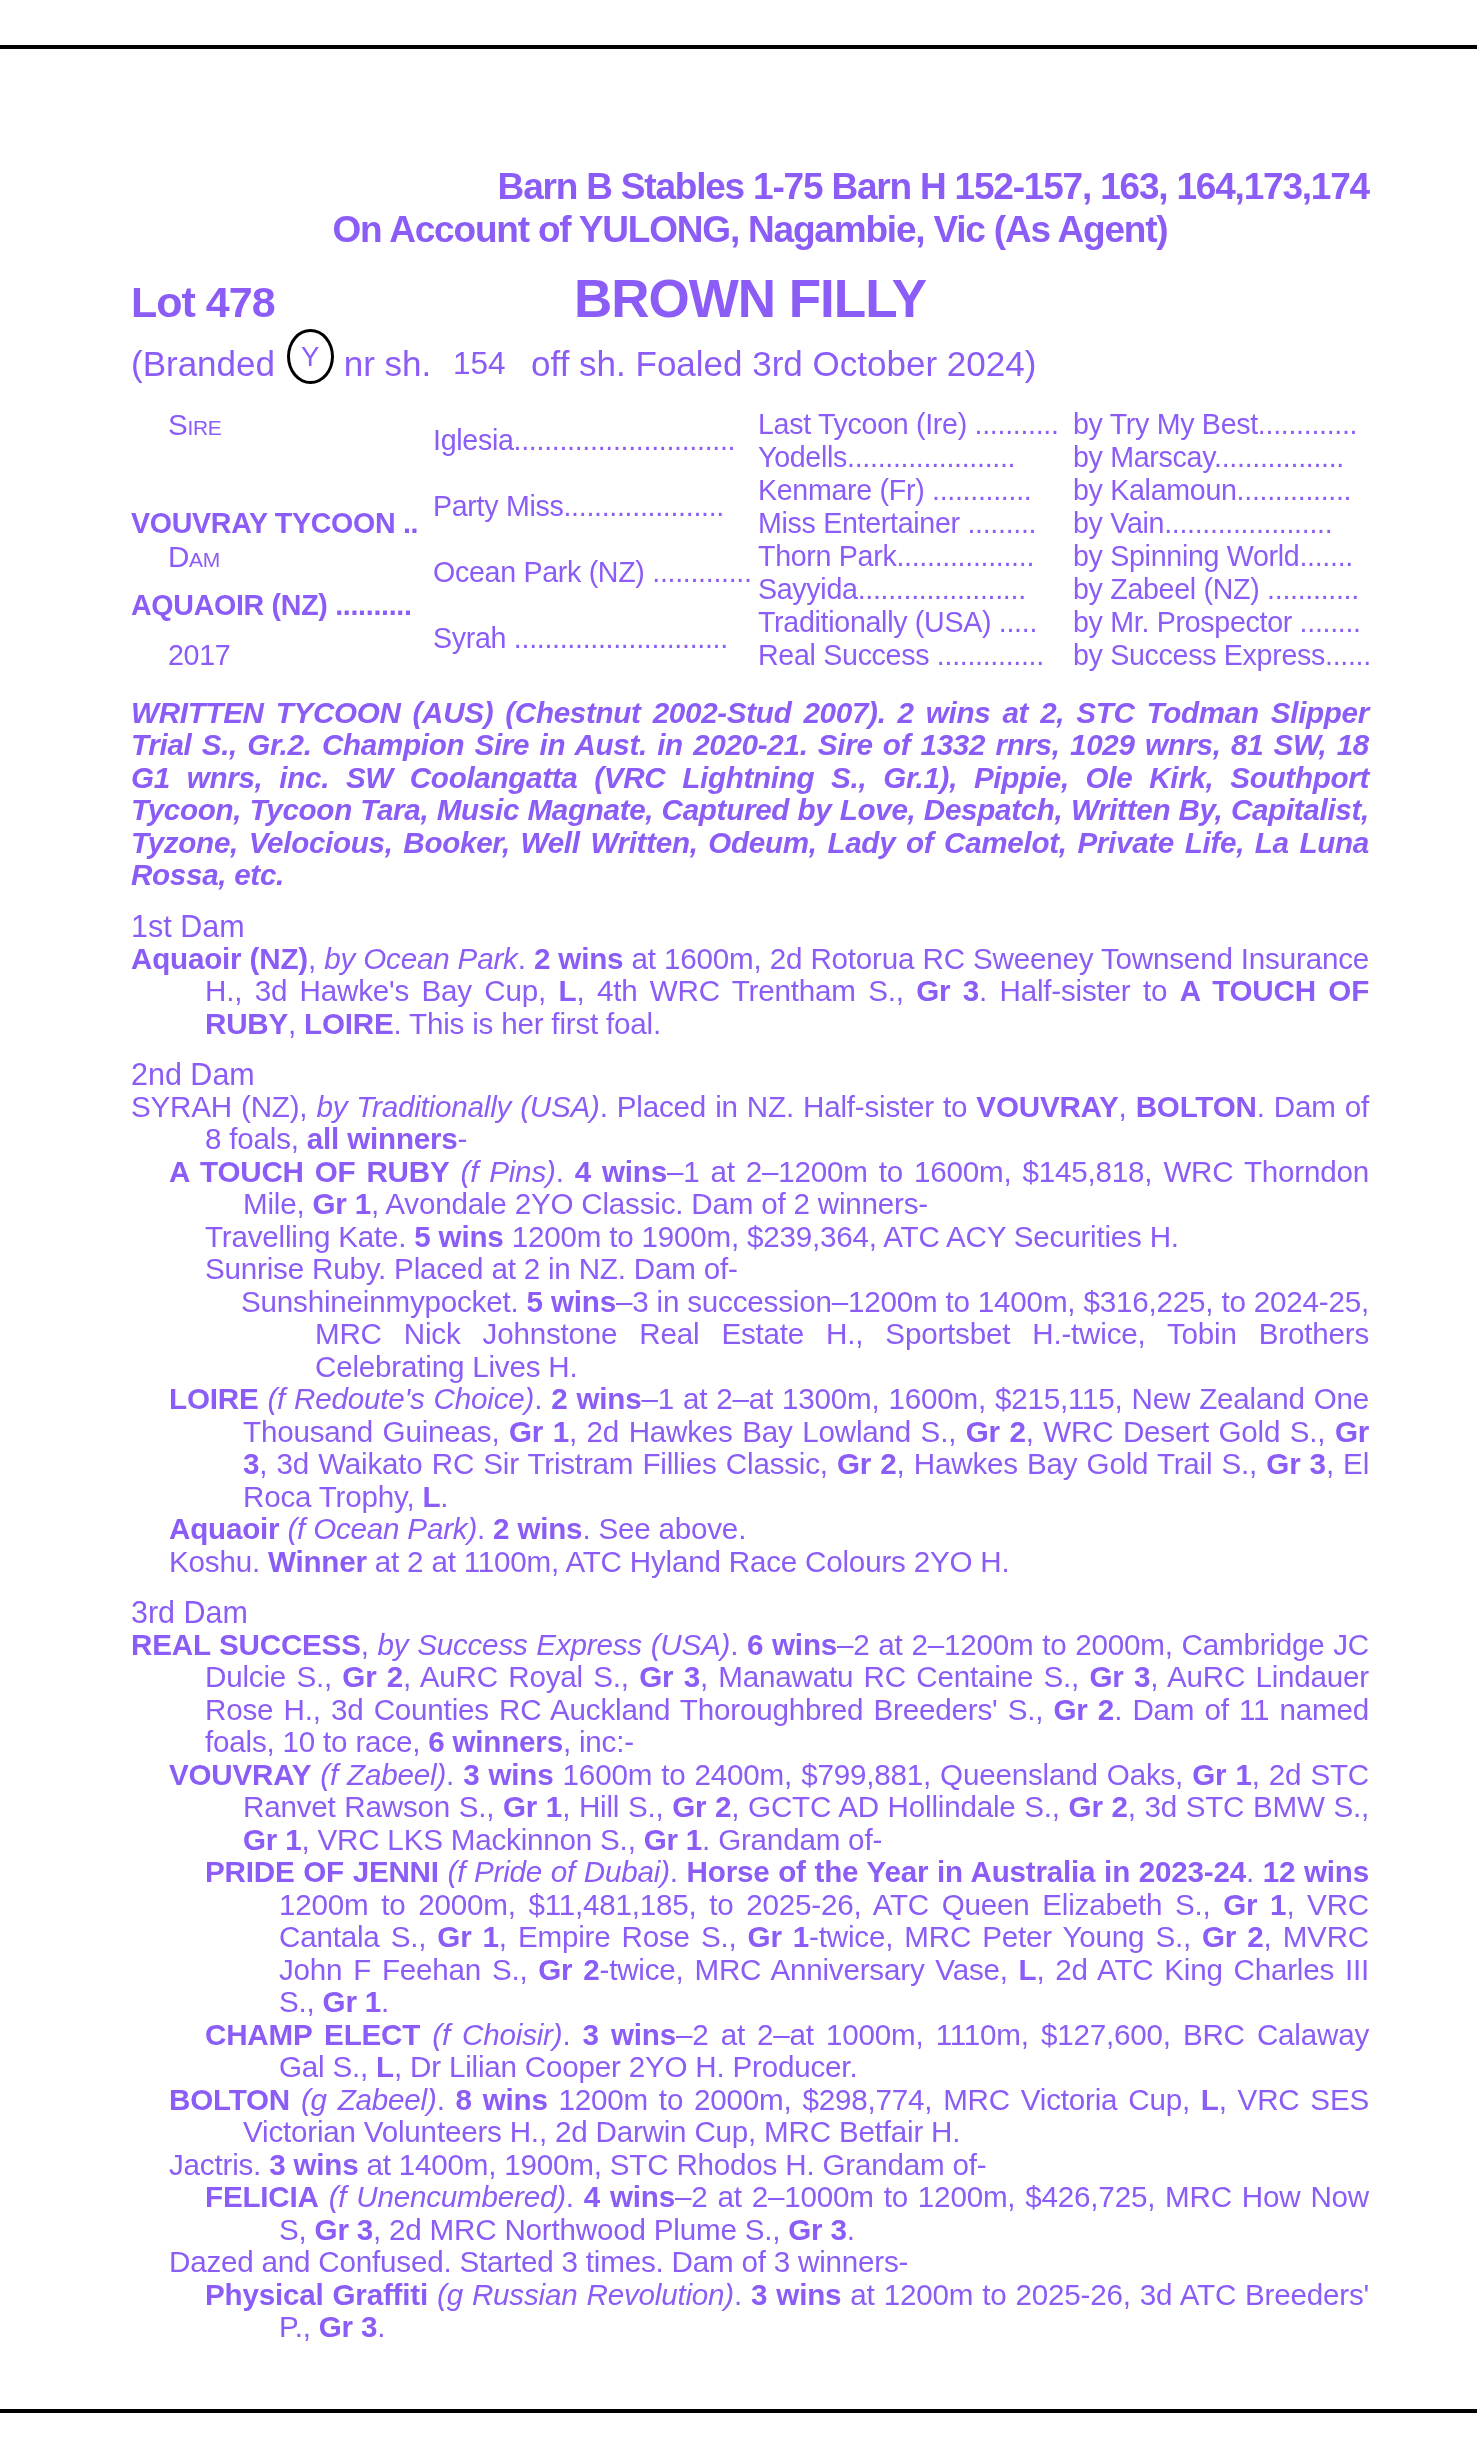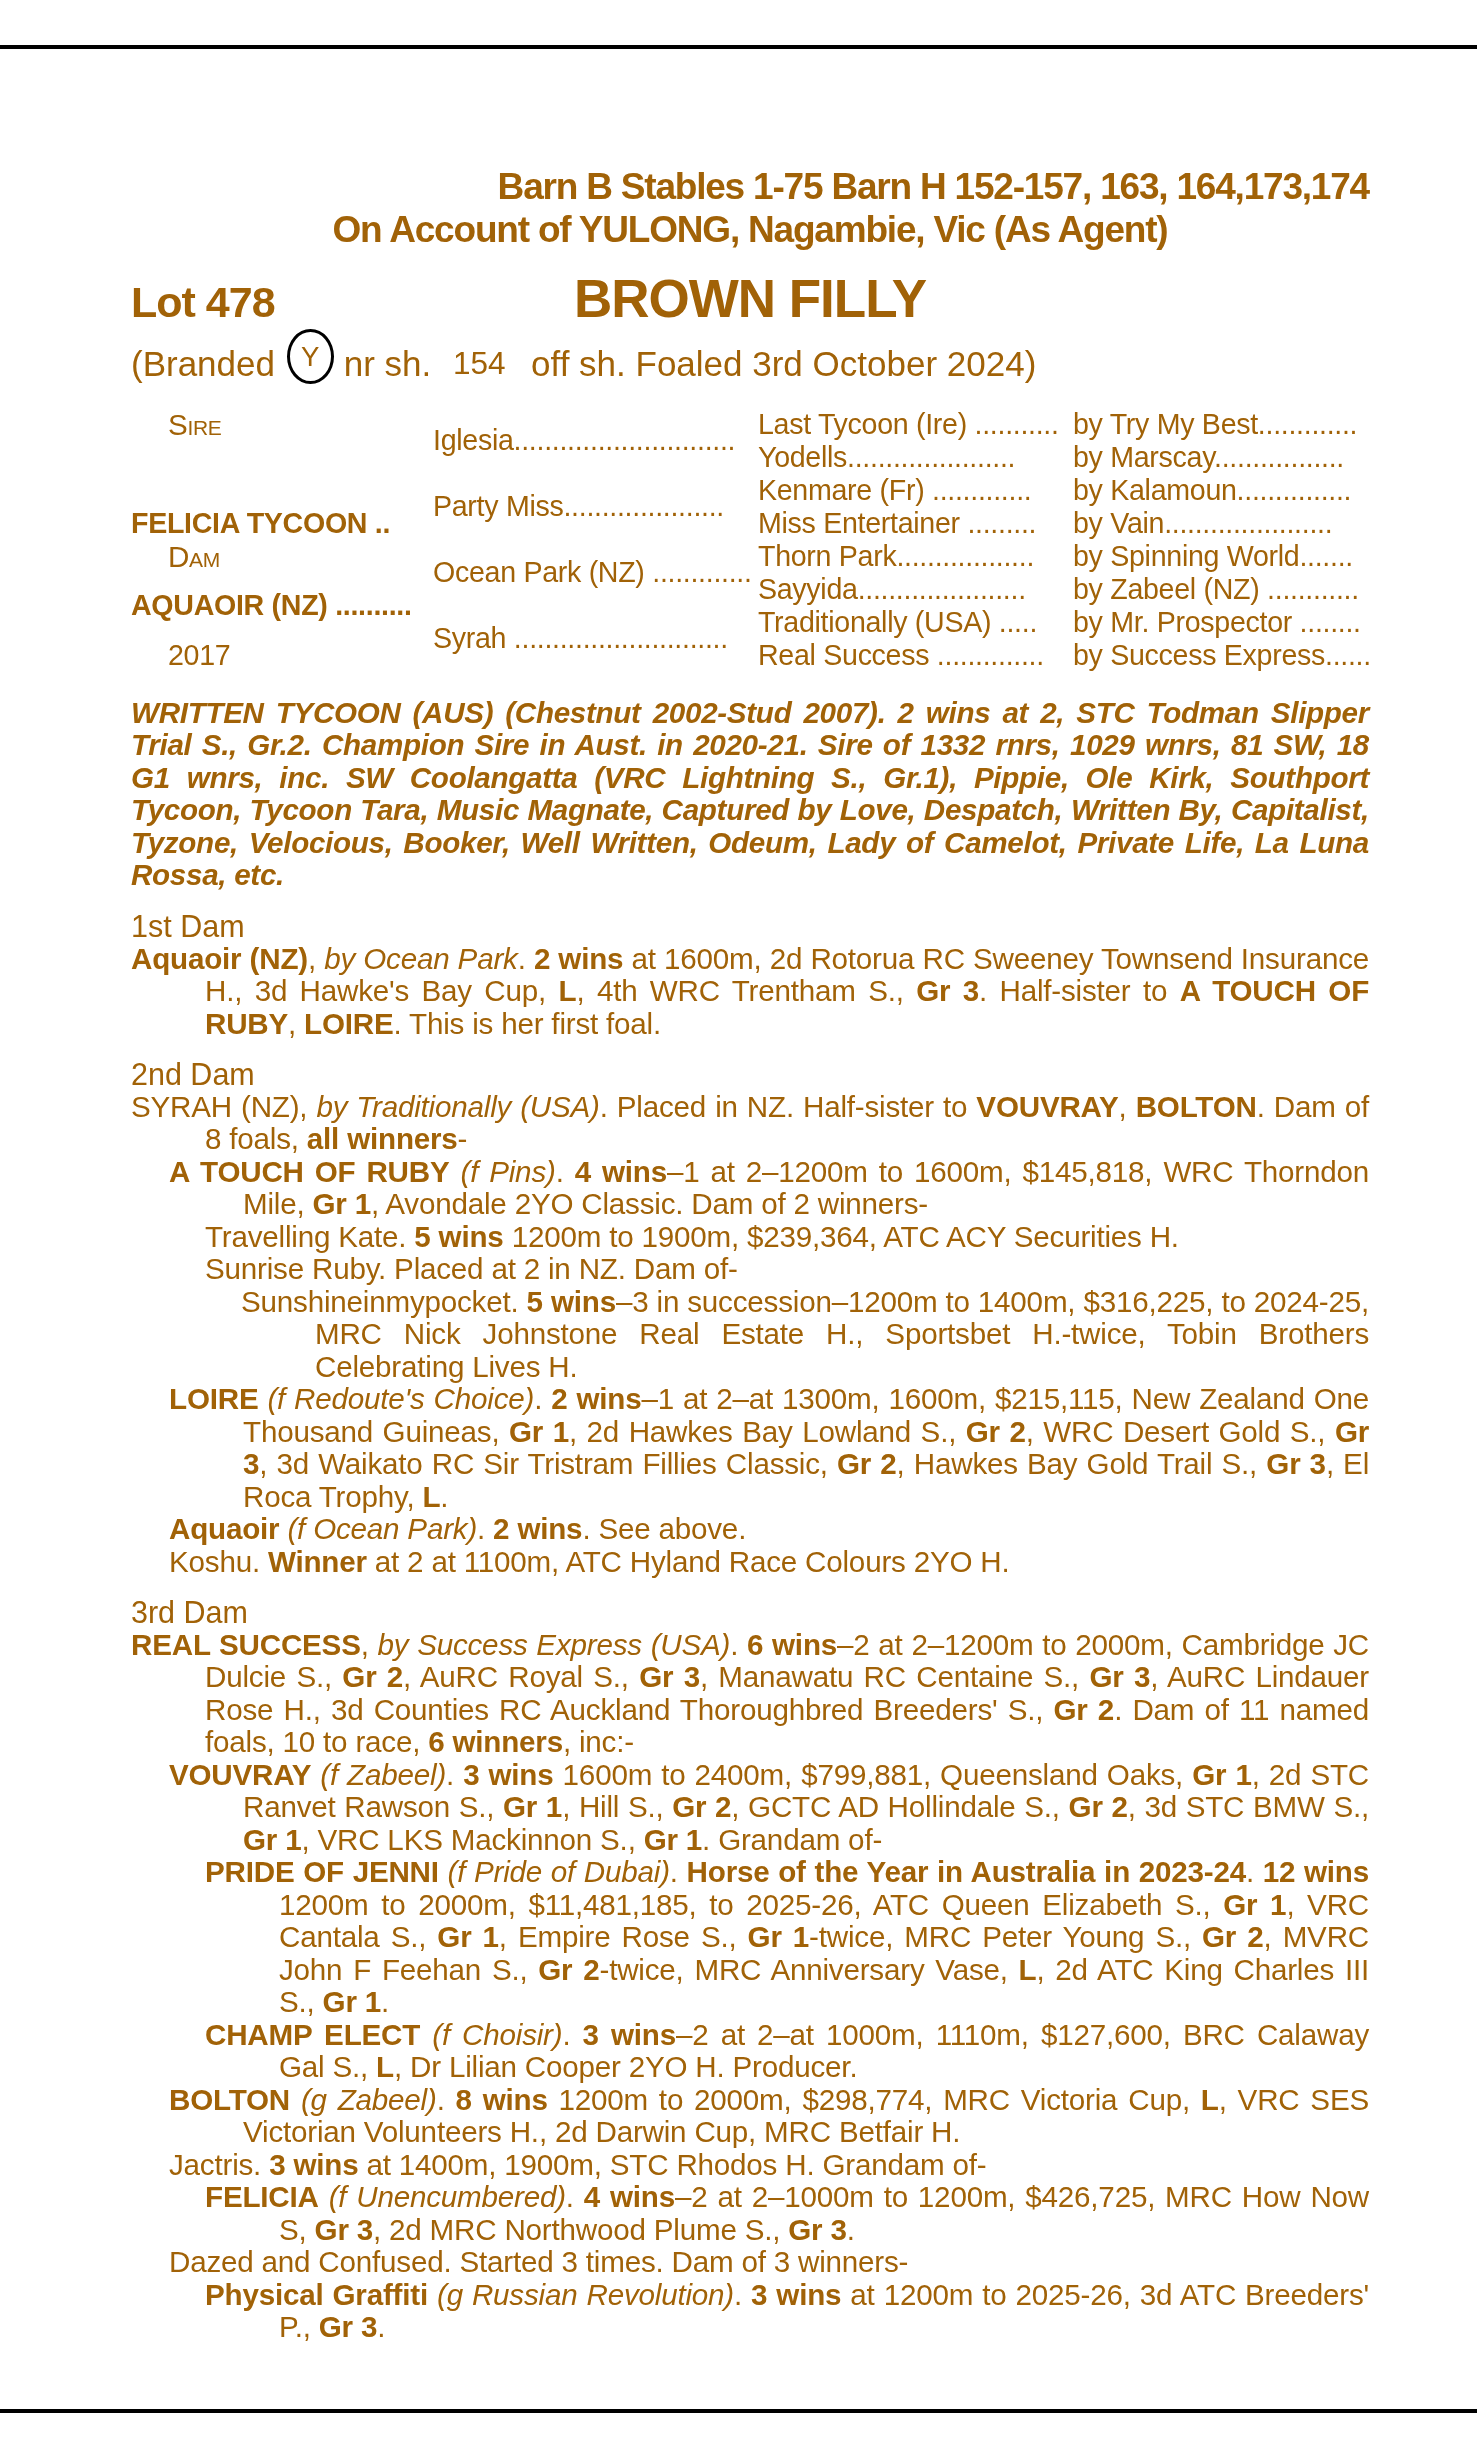--- a/index.html
+++ b/index.html
@@ -1,17 +1,17 @@
 <!DOCTYPE html>
 <html><head>
 <meta charset="utf-8">
 <style>
   html,body{margin:0;padding:0;background:#fff;}
   .page{position:relative;width:1478px;height:2463px;background:#ffffff;
-        font-family:"Liberation Sans",sans-serif;color:#a16207;overflow:hidden;}
+        font-family:"Liberation Sans",sans-serif;color:#8b5cf6;overflow:hidden;}
   .rule{position:absolute;left:0;width:1478px;height:3.9px;background:#000;}
   .rule-top{top:45px;}
   .rule-bottom{top:2409px;}
   .content{position:absolute;left:131px;top:165px;width:1238px;}
 
   
   .barn{font-weight:700;font-size:37px;line-height:43px;text-align:right;letter-spacing:-1.2px;}
   .account{font-weight:700;font-size:37px;line-height:43px;text-align:center;letter-spacing:-1.2px;}
   .lot-row{position:relative;height:61px;margin-top:17px;}
   .lot{position:absolute;left:0;top:9.9px;font-weight:700;font-size:43px;letter-spacing:-1px;}
@@ -68,21 +68,21 @@
       <span class="frac">
         <span>15</span>
         <span>4</span>
       </span>
       <span>off sh. Foaled 3rd October 2024)</span>
     </div>
 
     <div class="ped">
       <div class="ped-cell ped-group" style="grid-area:1/1/5/2">
         <div class="ped-label">Sire</div>
-        <div class="ped-name">FELICIA TYCOON ..</div>
+        <div class="ped-name">VOUVRAY TYCOON ..</div>
       </div>
       <div class="ped-cell ped-group" style="grid-area:5/1/9/2">
         <div class="ped-label">Dam</div>
         <div class="ped-name">AQUAOIR (NZ) ..........</div>
         <div class="ped-year">2017</div>
       </div>
 
       <div class="ped-cell" style="grid-area:1/2/3/3">Iglesia.............................</div>
       <div class="ped-cell" style="grid-area:5/2/7/3">Ocean Park (NZ) .............</div>
       <div class="ped-cell" style="grid-area:3/2/5/3">Party Miss.....................</div>

